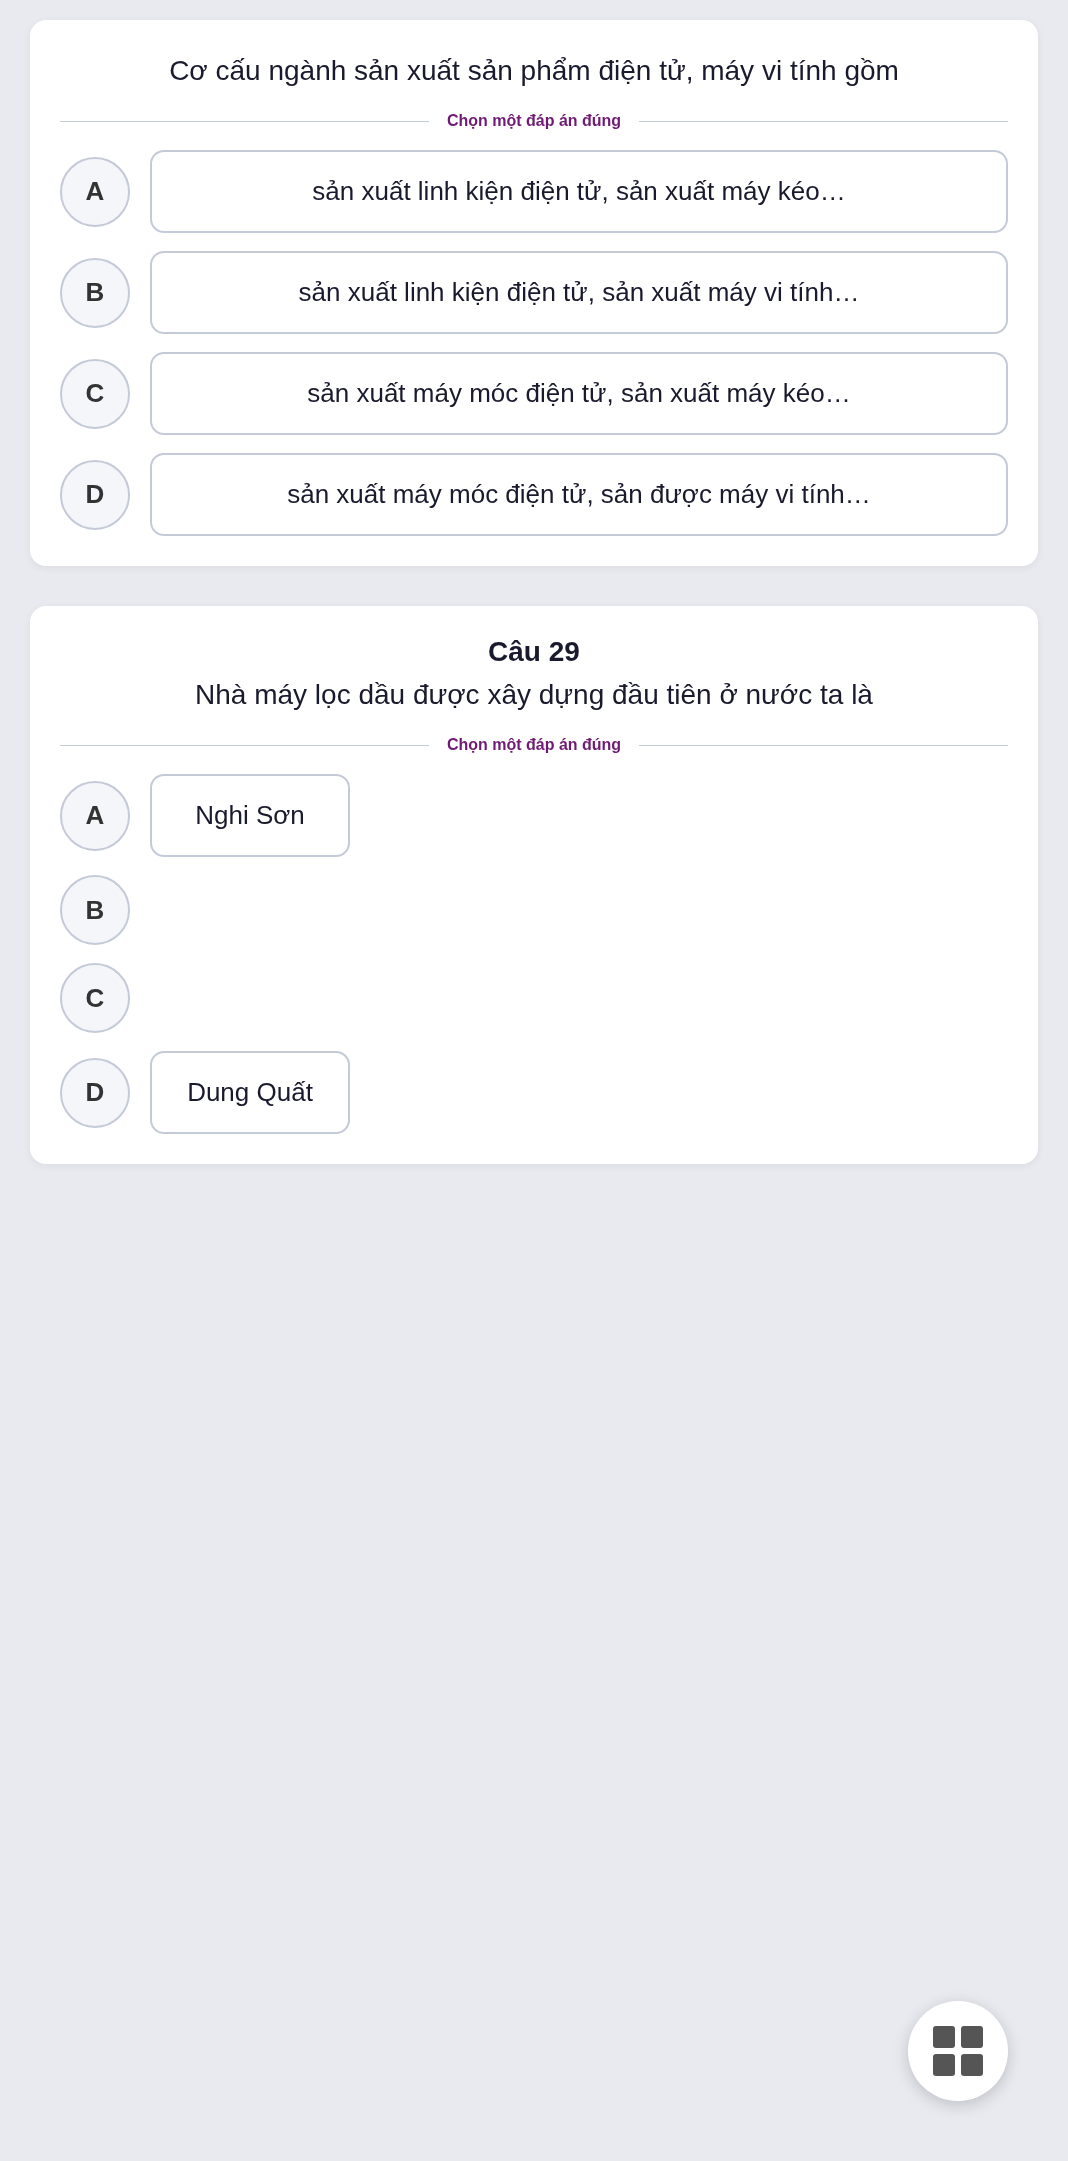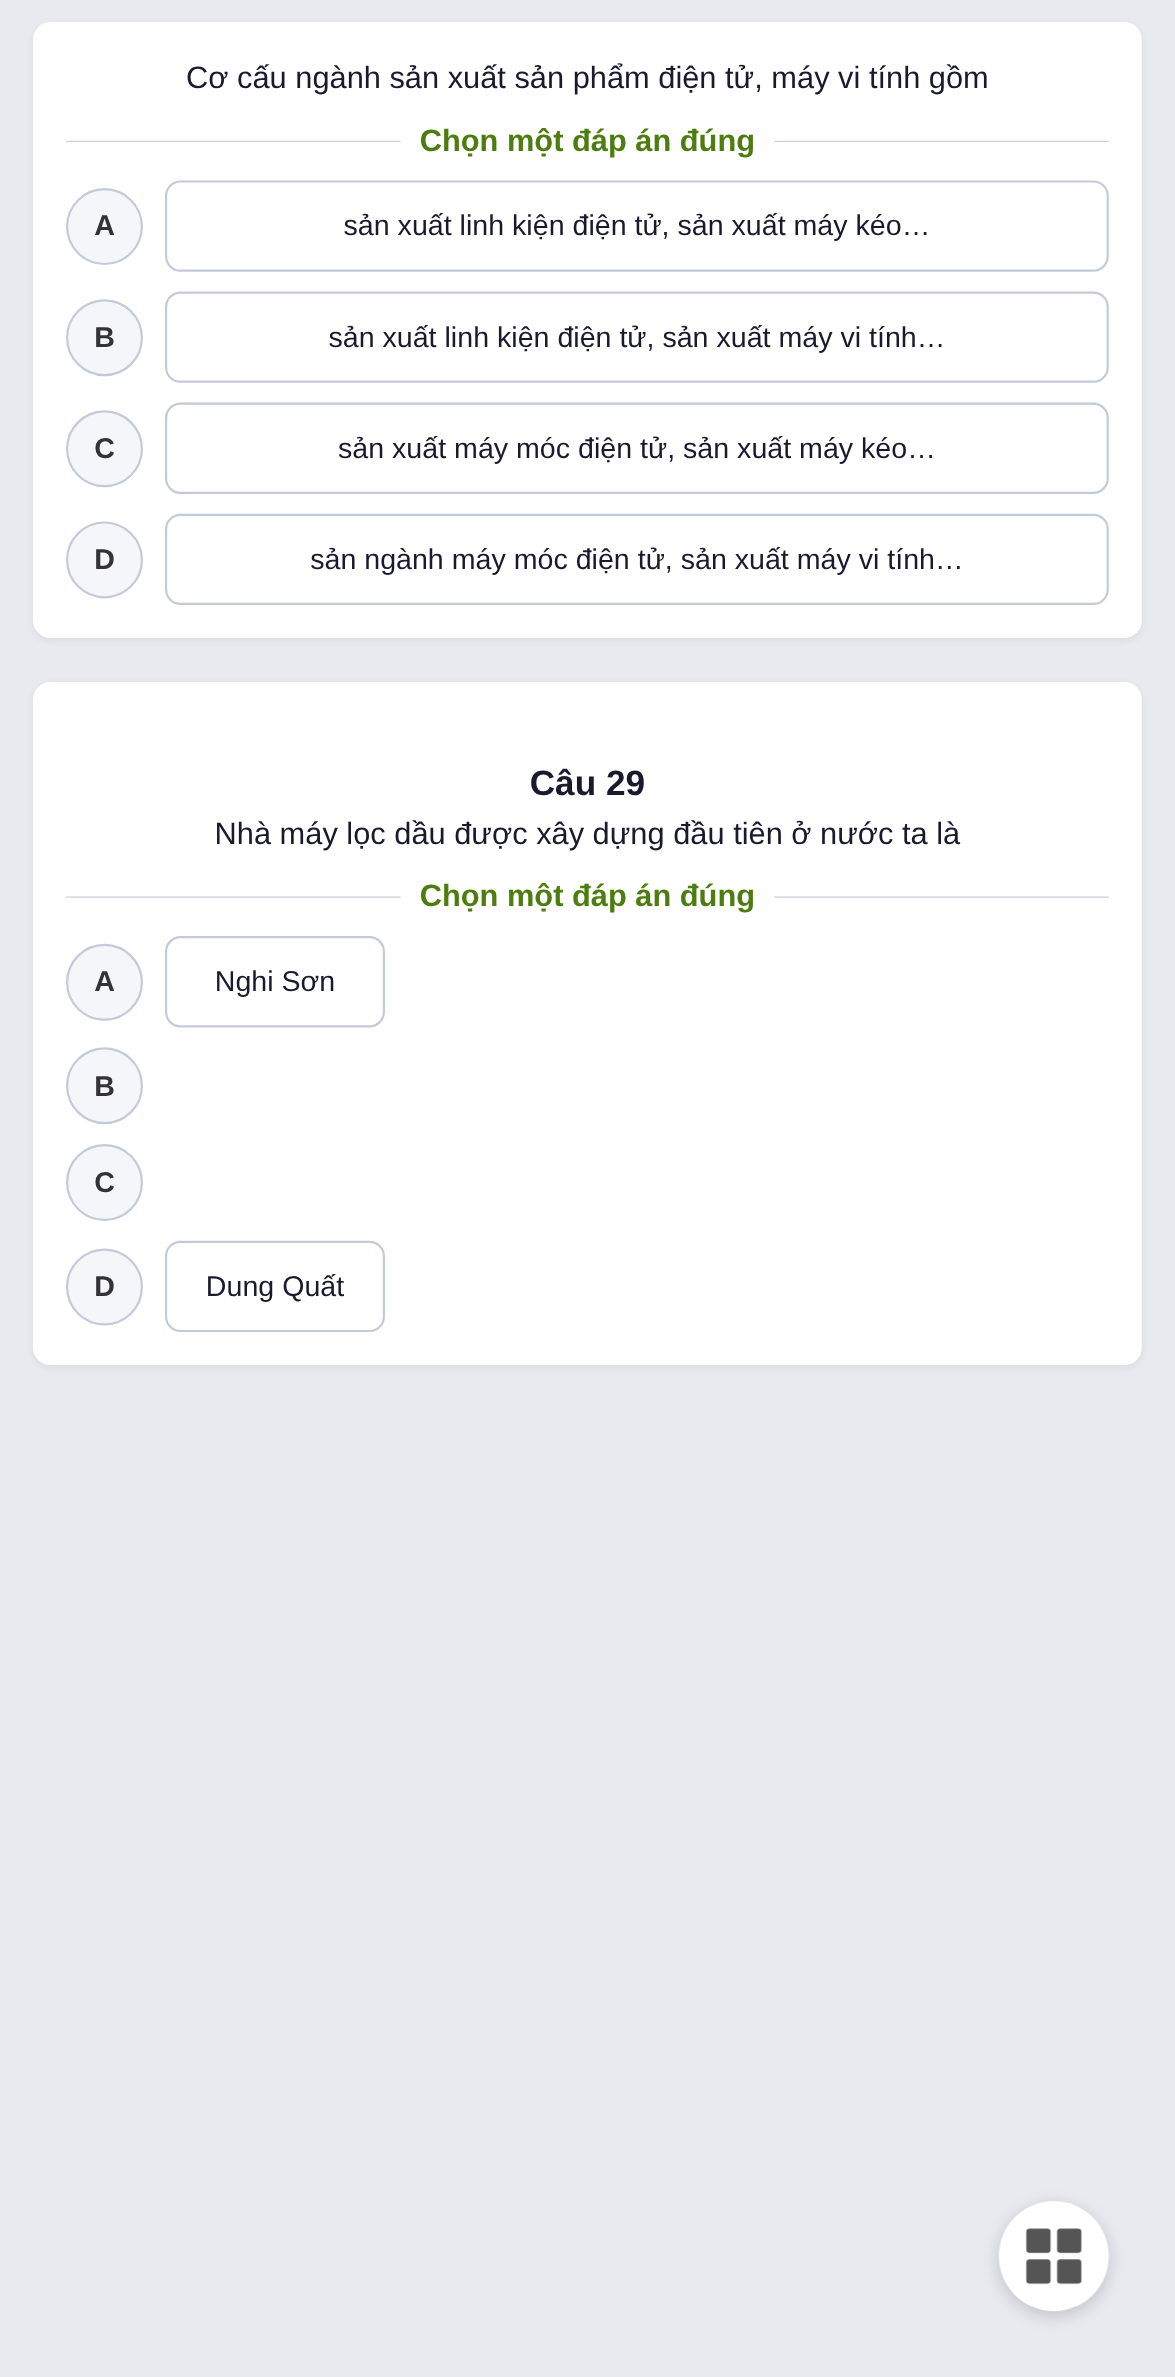--- a/index.html
+++ b/index.html
@@ -19,24 +19,23 @@
       background: #ffffff;
       border-radius: 16px;
       margin: 20px 30px 0 30px;
       padding: 30px 30px 30px 30px;
       box-shadow: 0 2px 8px rgba(0,0,0,0.06);
       text-align: center;
     }
 
     .question-label {
       font-weight: 700;
-      font-size: 32px;
+      font-size: 28px;
       color: #1a1a2e;
       margin-bottom: 6px;
-      margin-top: 44px;
     }
 
     .question-text {
       font-size: 28px;
       color: #1a1a2e;
       line-height: 1.5;
       margin-bottom: 20px;
     }
 
     .divider-row {
@@ -45,23 +44,23 @@
       margin: 10px 0 20px 0;
     }
 
     .divider-line {
       flex: 1;
       height: 1px;
       background: #c5cad8;
     }
 
     .divider-label {
-      font-size: 28px;
+      font-size: 16px;
       font-weight: 600;
-      color: #4d7c0f;
+      color: #701a75;
       padding: 0 18px;
     }
 
     .options-container {
       display: flex;
       flex-direction: column;
       gap: 18px;
     }
 
     .option-row {
@@ -158,21 +157,21 @@
     <div class="option-row">
       <div class="option-circle">B</div>
       <div class="option-box">sản xuất linh kiện điện tử, sản xuất máy vi tính…</div>
     </div>
     <div class="option-row">
       <div class="option-circle">C</div>
       <div class="option-box">sản xuất máy móc điện tử, sản xuất máy kéo…</div>
     </div>
     <div class="option-row">
       <div class="option-circle">D</div>
-      <div class="option-box">sản ngành máy móc điện tử, sản xuất máy vi tính…</div>
+      <div class="option-box">sản xuất máy móc điện tử, sản được máy vi tính…</div>
     </div>
   </div>
 </div>
 
 <div class="question-card">
   <div class="question-label">Câu 29</div>
   <div class="question-text">Nhà máy lọc dầu được xây dựng đầu tiên ở nước ta là</div>
 
   <div class="divider-row">
     <div class="divider-line"></div>

